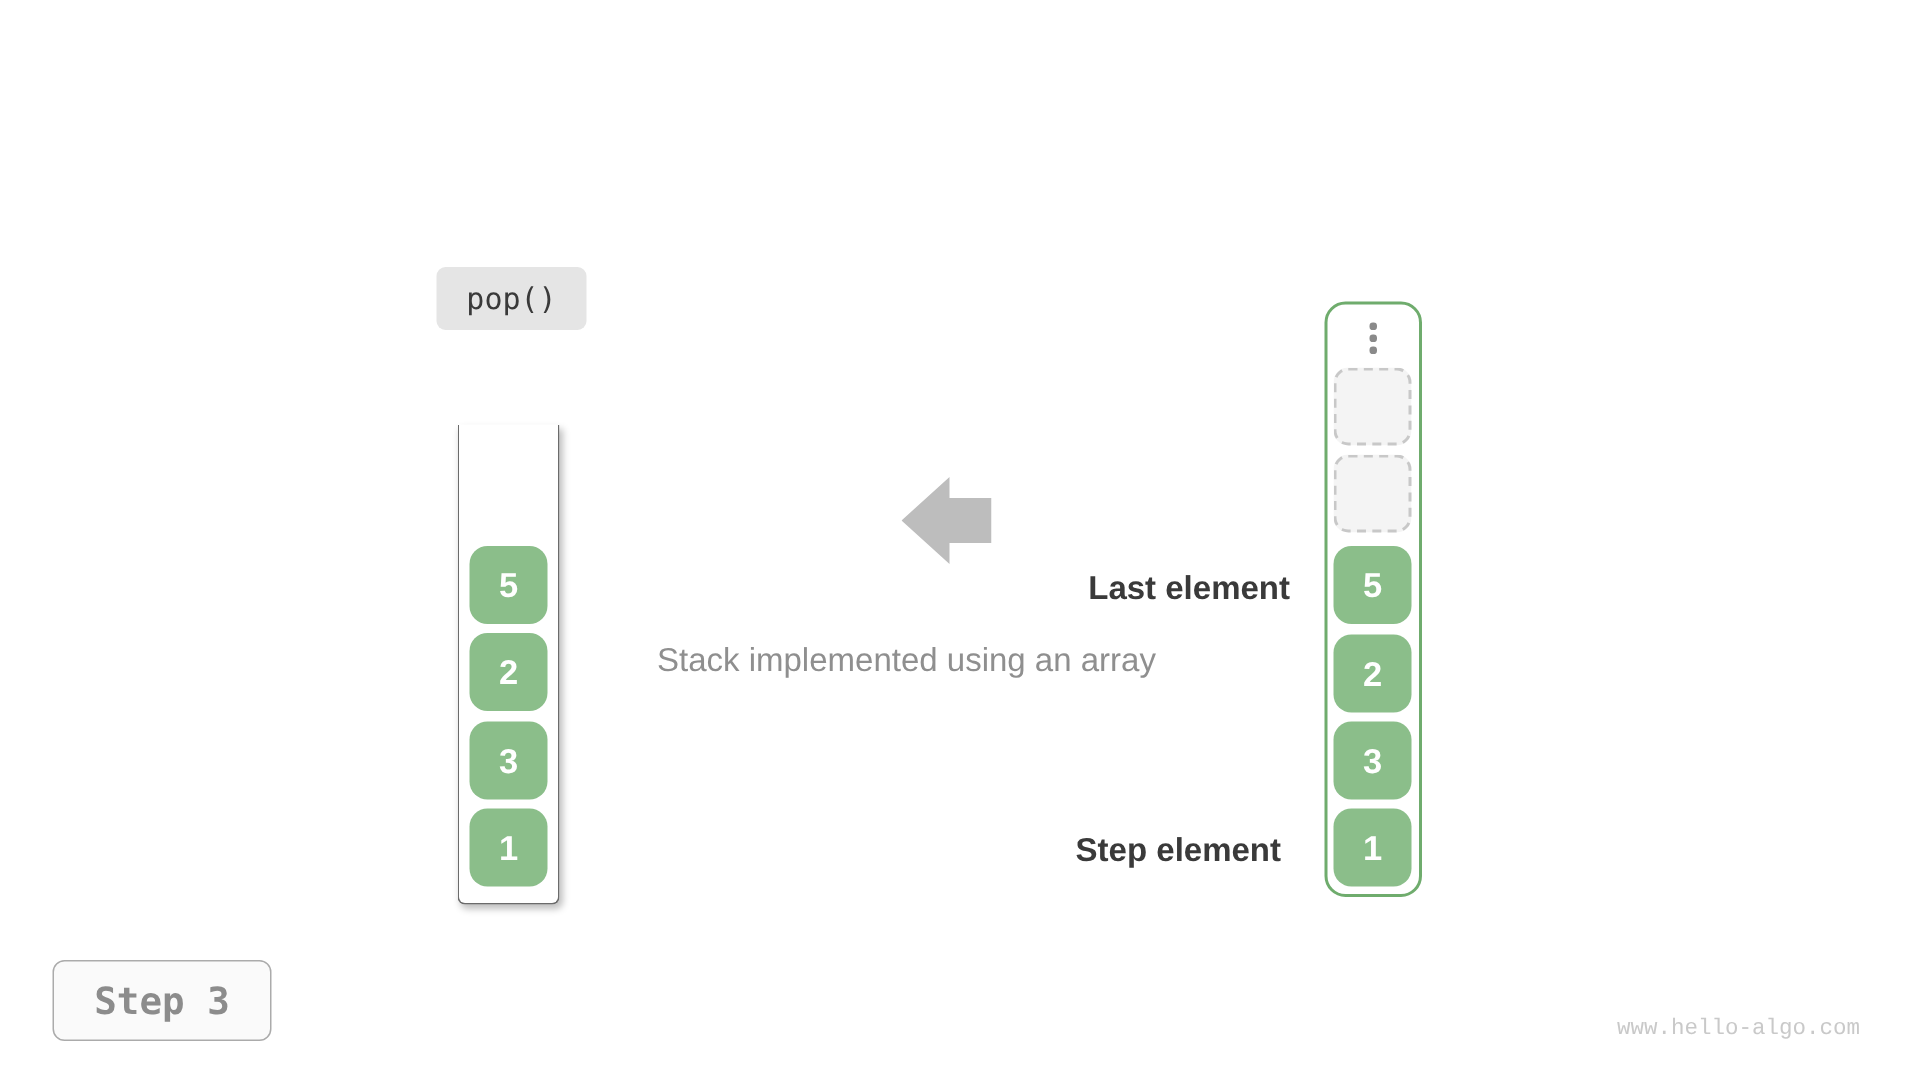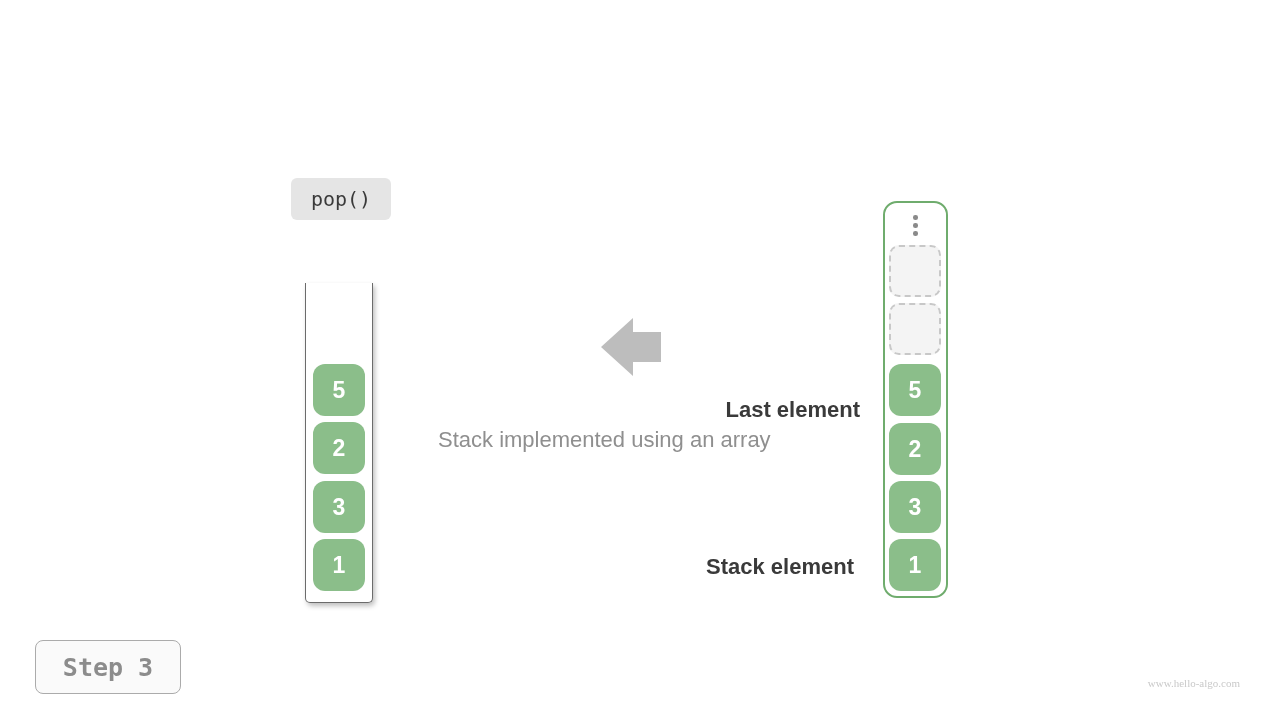--- a/index.html
+++ b/index.html
@@ -80,21 +80,21 @@
     color: var(--text-muted, #8F8F8F);
   }
   .side-label {
     position: absolute;
     font-size: 22px;
     font-weight: bold;
     color: var(--text-dark, #3A3A3A);
     text-align: right;
     white-space: nowrap;
   }
-  .label-last  { right: 420px; top: 397px; }
+  .label-last  { right: 420px; top: 379px; }
   .label-first { right: 426px; top: 554px; }
 
   
   .array-container {
     position: absolute;
     left: 883px; top: 201px; width: 65px; height: 397px;
     border: 2px solid var(--array-border-green, #6FAC6D);
     border-radius: 14px;
     background: #ffffff;
   }
@@ -138,22 +138,22 @@
     align-items: center;
     justify-content: center;
     font-family: "DejaVu Sans Mono", monospace;
     font-size: 25px;
     font-weight: bold;
     color: #8C8C8C;
   }
   .watermark {
     position: absolute;
     right: 40px; top: 677px;
-    font-family: Liberation Serif, serif;
-    font-size: 11px;
+    font-family: Liberation Mono, monospace;
+    font-size: 15px;
     color: var(--watermark-gray, #C9C9C9);
   }
 </style>
 </head>
 <body>
 
 <div class="canvas">
 
   <div class="chip op-chip">pop()</div>
 
@@ -165,21 +165,21 @@
   </div>
 
   <svg class="arrow" width="60" height="60" viewBox="0 0 60 60" aria-hidden="true">
     <polygon points="0,30 32,1 32,15 60,15 60,45 32,45 32,59" fill="#BDBDBD"></polygon>
   </svg>
 
   <div class="caption">Stack implemented using an array</div>
 
   <div class="side-label label-last">Last element</div>
 
-  <div class="side-label label-first">Stack element</div>
+  <div class="side-label label-first">Step element</div>
 
   <div class="array-container">
     <div class="dots">
       <span></span>
         <span></span>
         <span></span>
     </div>
     <div class="slot slot-1"></div>
     <div class="slot slot-2"></div>
     <div class="cell c1">5</div>

